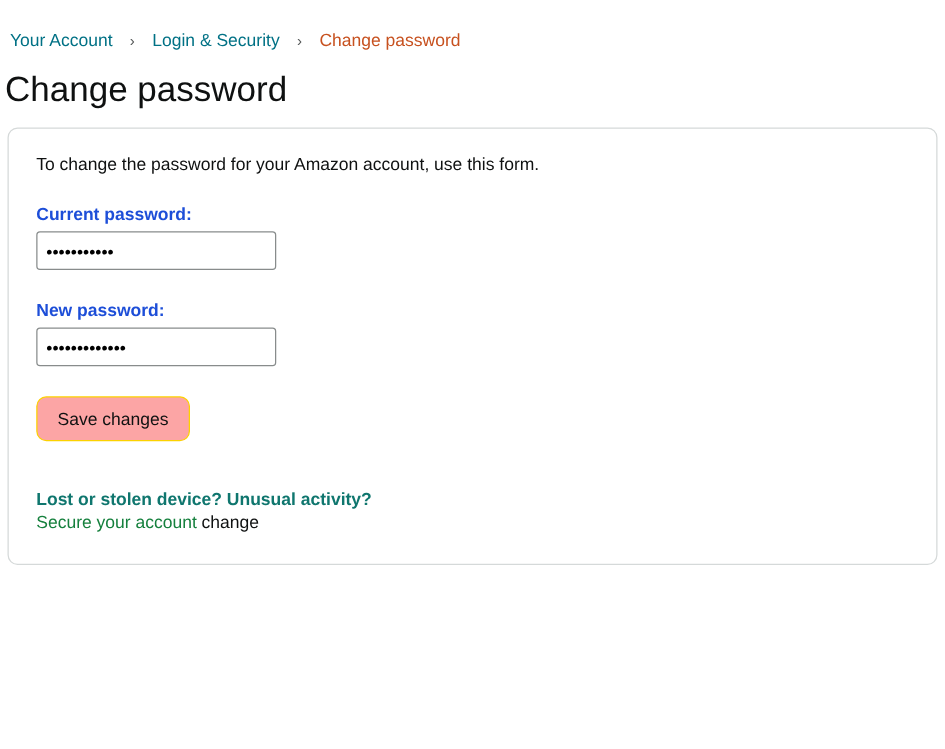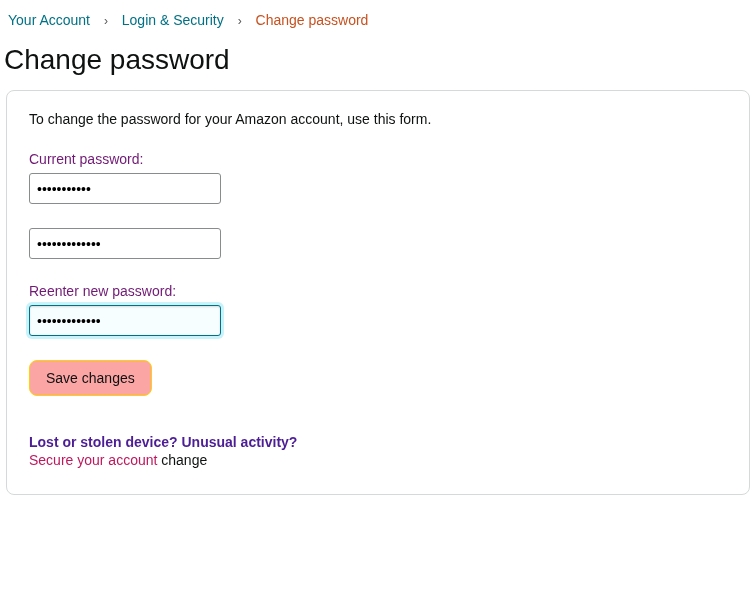--- a/index.html
+++ b/index.html
@@ -8,21 +8,21 @@
       padding: 0;
     }
     body {
       font-family: "Amazon Ember", Arial, sans-serif;
       font-size: 14px;
       color: #0F1111;
       background: #fff;
       width: 756px;
     }
     .breadcrumb {
-      padding: 12px 8px 8px 8px;
+      padding: 24px 8px 8px 8px;
       font-size: 14px;
     }
     .breadcrumb a {
       color: #007185;
       text-decoration: none;
       cursor: pointer;
     }
     .breadcrumb .sep {
       color: #565959;
       margin: 0 10px;
@@ -47,24 +47,24 @@
     .instruction {
       font-size: 14px;
       color: #0F1111;
       margin-bottom: 24px;
     }
     .form-group {
       margin-bottom: 24px;
     }
     .form-label {
       display: block;
-      font-weight: 400;
+      font-weight: 700;
       font-size: 14px;
       margin-bottom: 6px;
-      color: #701a75;
+      color: #1d4ed8;
     }
     .form-input {
       width: 192px;
       height: 31px;
       padding: 3px 7px;
       border: 1px solid #888C8C;
       border-radius: 3px;
       font-size: 14px;
       font-family: inherit;
       background: #fff;
@@ -85,29 +85,29 @@
       cursor: pointer;
       font-family: inherit;
       margin-bottom: 30px;
     }
     .security-note {
       margin-top: 8px;
     }
     .security-heading {
       font-weight: 700;
       font-size: 14px;
-      color: #4c1d95;
+      color: #0f766e;
       margin-bottom: 2px;
     }
     .security-text {
       font-size: 14px;
       color: #0F1111;
     }
     .security-link {
-      color: #be185d;
+      color: #15803d;
       text-decoration: none;
       cursor: pointer;
     }
   </style>
 </head>
 <body>
 
 <div class="breadcrumb">
   <a>Your Account</a>
   <span class="sep">›</span>
@@ -120,27 +120,24 @@
 
 <div class="card">
   <p class="instruction">To change the password for your Amazon account, use this form.</p>
 
   <div class="form-group">
     <label class="form-label">Current password:</label>
     <input type="password" class="form-input" value="•••••••••••" style="">
   </div>
 
   <div class="form-group">
+    <label class="form-label">New password:</label>
     <input type="password" class="form-input" value="•••••••••••••" style="">
   </div>
 
-  <div class="form-group">
-    <label class="form-label">Reenter new password:</label>
-    <input type="password" class="form-input focused" value="•••••••••••••" style="">
-  </div>
 
   <button class="save-btn">Save changes</button>
 
   <div class="security-note">
     <div class="security-heading">Lost or stolen device? Unusual activity?</div>
     <div class="security-text">
       <a class="security-link">Secure your account</a><span> change</span>
     </div>
   </div>
 </div>

